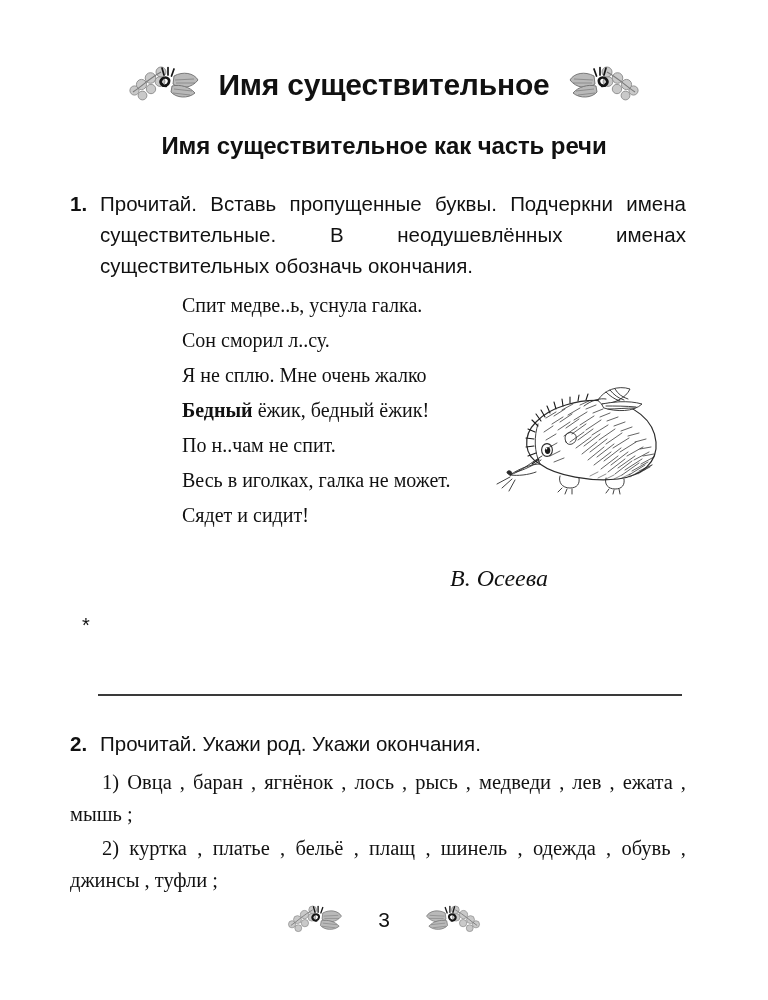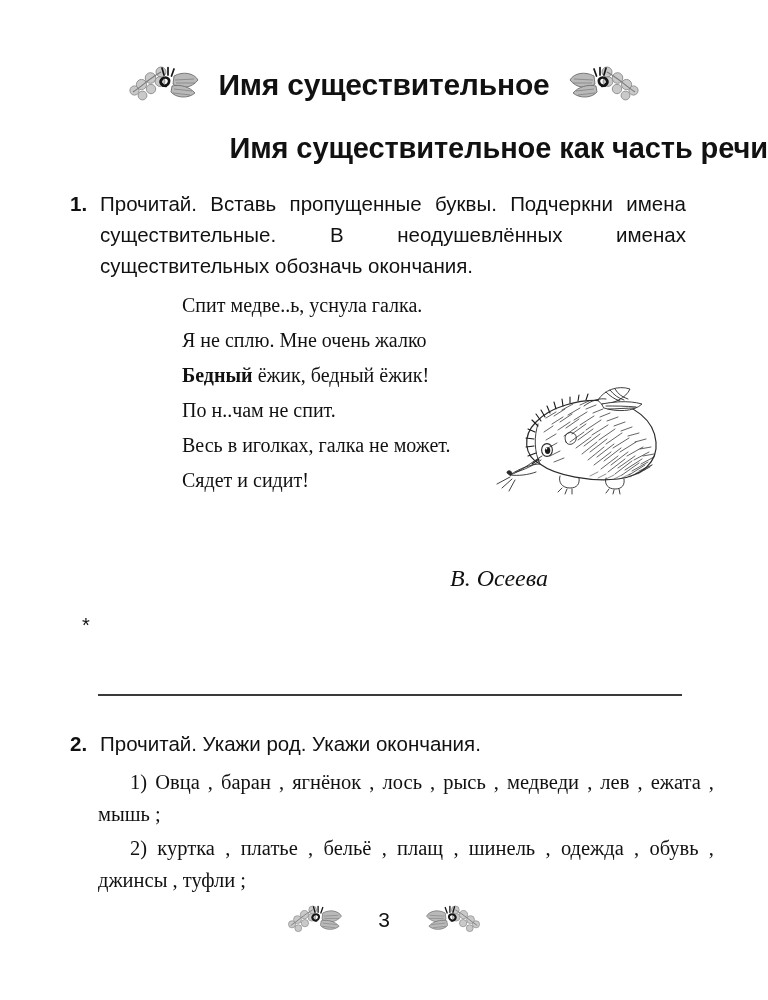--- a/index.html
+++ b/index.html
@@ -43,24 +43,24 @@
     letter-spacing: -0.2px;
     color: #111111;
     white-space: nowrap;
   }
 
   .subtitle {
     position: absolute;
     left: 0;
     top: 132px;
     width: 768px;
-    text-align: right;
+    text-align: center;
     font-family: "Liberation Sans", sans-serif;
     font-weight: bold;
-    font-size: 29px;
+    font-size: 24px;
     letter-spacing: -0.1px;
     color: #111111;
   }
 
   
   .ornament {
     width: 72px;
     height: 46px;
     flex: 0 0 auto;
     display: block;
@@ -165,21 +165,20 @@
 
   
   .wordlists {
     position: absolute;
     left: 70px;
     top: 766px;
     width: 616px;
     font-family: "Liberation Serif", serif;
     font-size: 20.5px;
     color: #111111;
-    margin-left: 28px;
   }
   .wordlist {
     text-align: justify;
     text-align-last: left;
     line-height: 32px;
     text-indent: 32px;
     margin-bottom: 2px;
   }
   .wl-marker { }
 
@@ -274,20 +273,21 @@
 
   <div class="ex" id="ex1">
     <div class="ex-head">
       <span class="ex-num">1.</span>
       <span class="ex-head-inner">Прочитай. Вставь пропущенные буквы. Подчеркни имена существительные. В неодушевлённых именах существительных обозначь окончания.</span>
     </div>
   </div>
 
   <div class="poem">
     <div class="poem-line">Спит медве..ь, уснула галка.</div>
+    <div class="poem-line">Сон сморил л..су.</div>
     <div class="poem-line">Я не сплю. Мне очень жалко</div>
     <div class="poem-line" id="poem-line-bold"><b>Бедный</b> ёжик, бедный ёжик!</div>
     <div class="poem-line">По н..чам не спит.</div>
     <div class="poem-line">Весь в иголках, галка не может.</div>
     <div class="poem-line">Сядет и сидит!</div>
   </div>
 
   <div class="attribution">В. Осеева</div>
 
   <svg class="hedgehog" viewBox="0 0 186 132">

